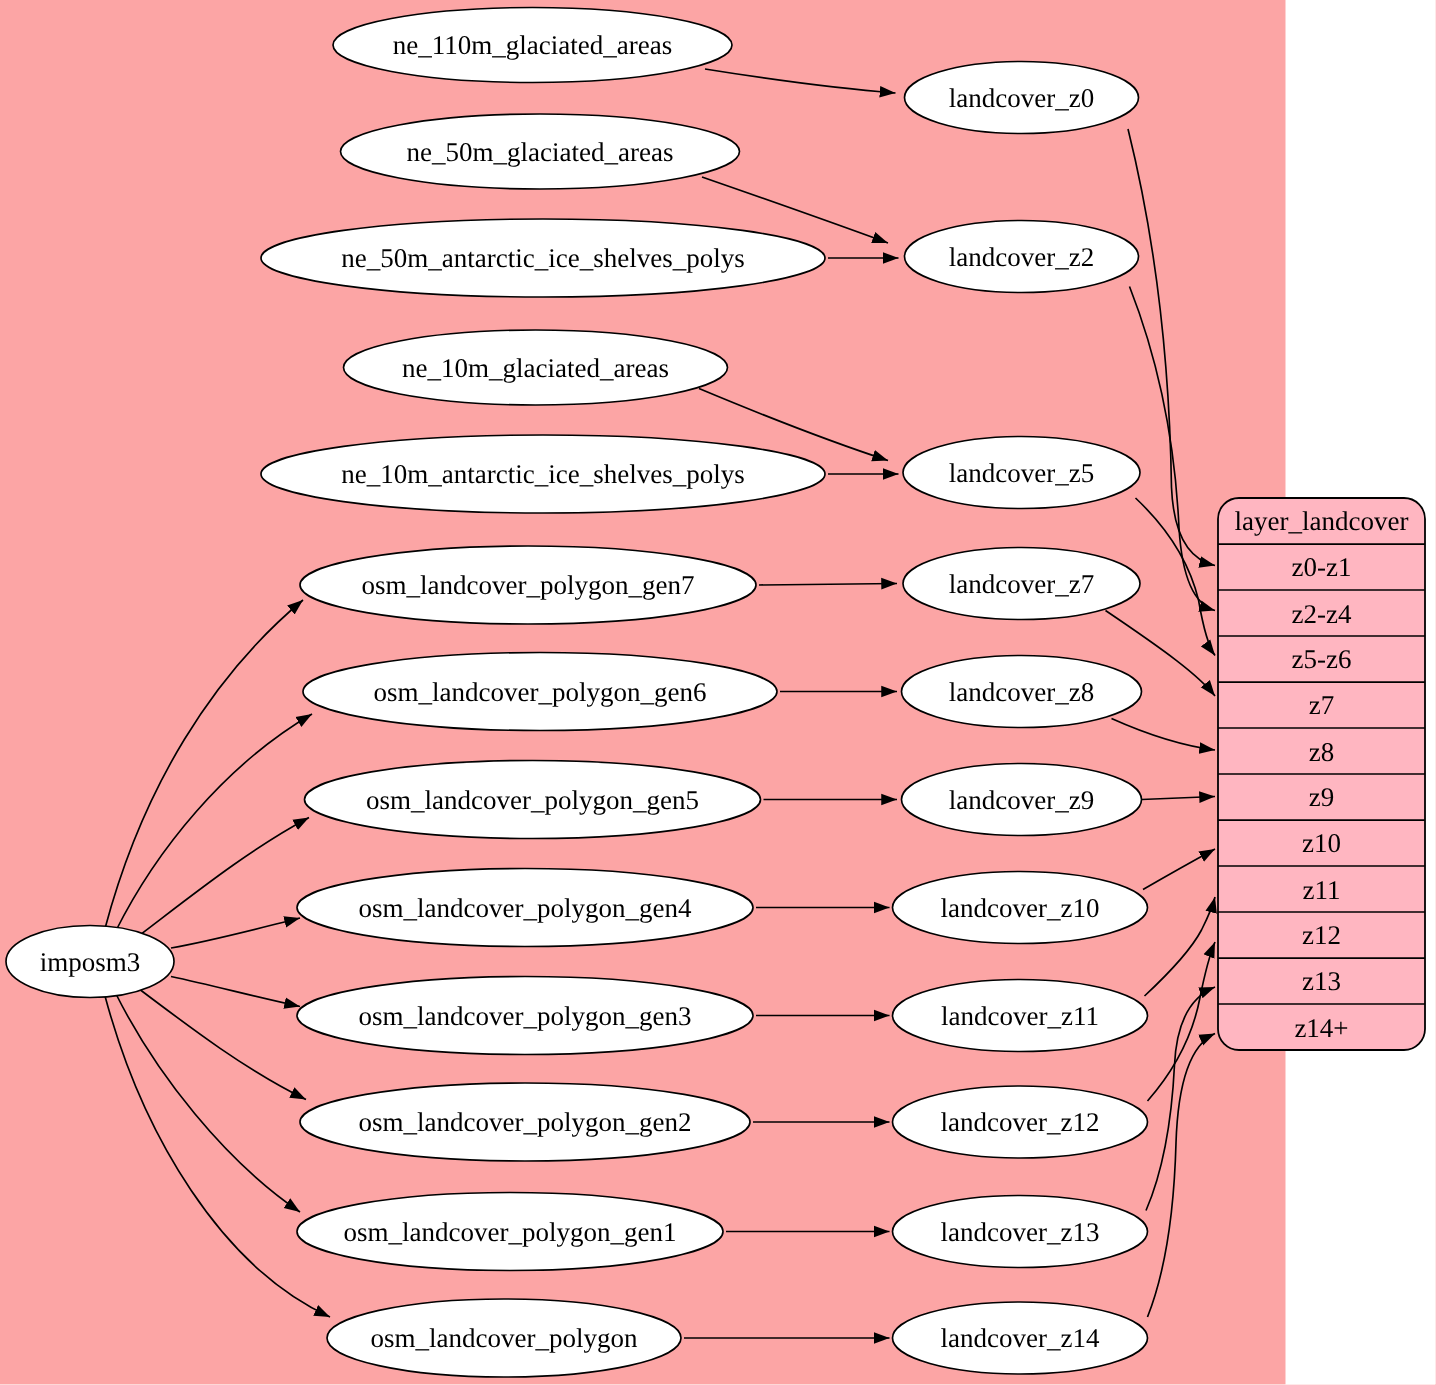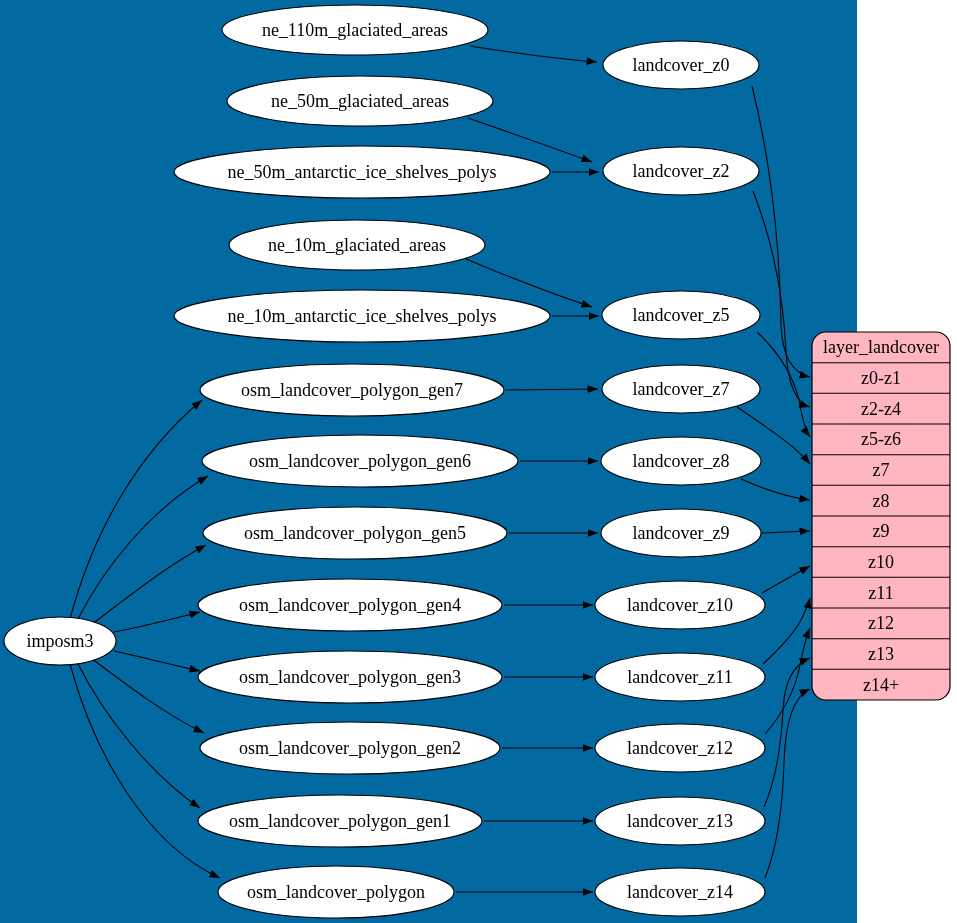--- a/index.html
+++ b/index.html
@@ -1,16 +1,16 @@
 <!DOCTYPE html>
 <html><head>
 <meta charset="utf-8">
 <style>
   html, body { margin: 0; padding: 0; background: #ffffff; }
-  .stage { width: 857px; height: 923px; position: relative; background: #0369a1; }
+  .stage { width: 857px; height: 923px; position: relative; background: #fca5a5; }
   svg { display: block; }
   .node ellipse { fill: #ffffff; stroke: #000000; stroke-width: 1.1; }
   .nlabel {
     font-family: "Liberation Serif", "DejaVu Serif", serif;
     font-size: 18px; fill: #000000; text-anchor: middle;
   }
   .edge { fill: none; stroke: #000000; stroke-width: 1.1; marker-end: url(#arrowhead); }
   .rec-outline { stroke: #000000; stroke-width: 1.2; }
   .rec-sep { stroke: #000000; stroke-width: 1.1; }
 </style>

